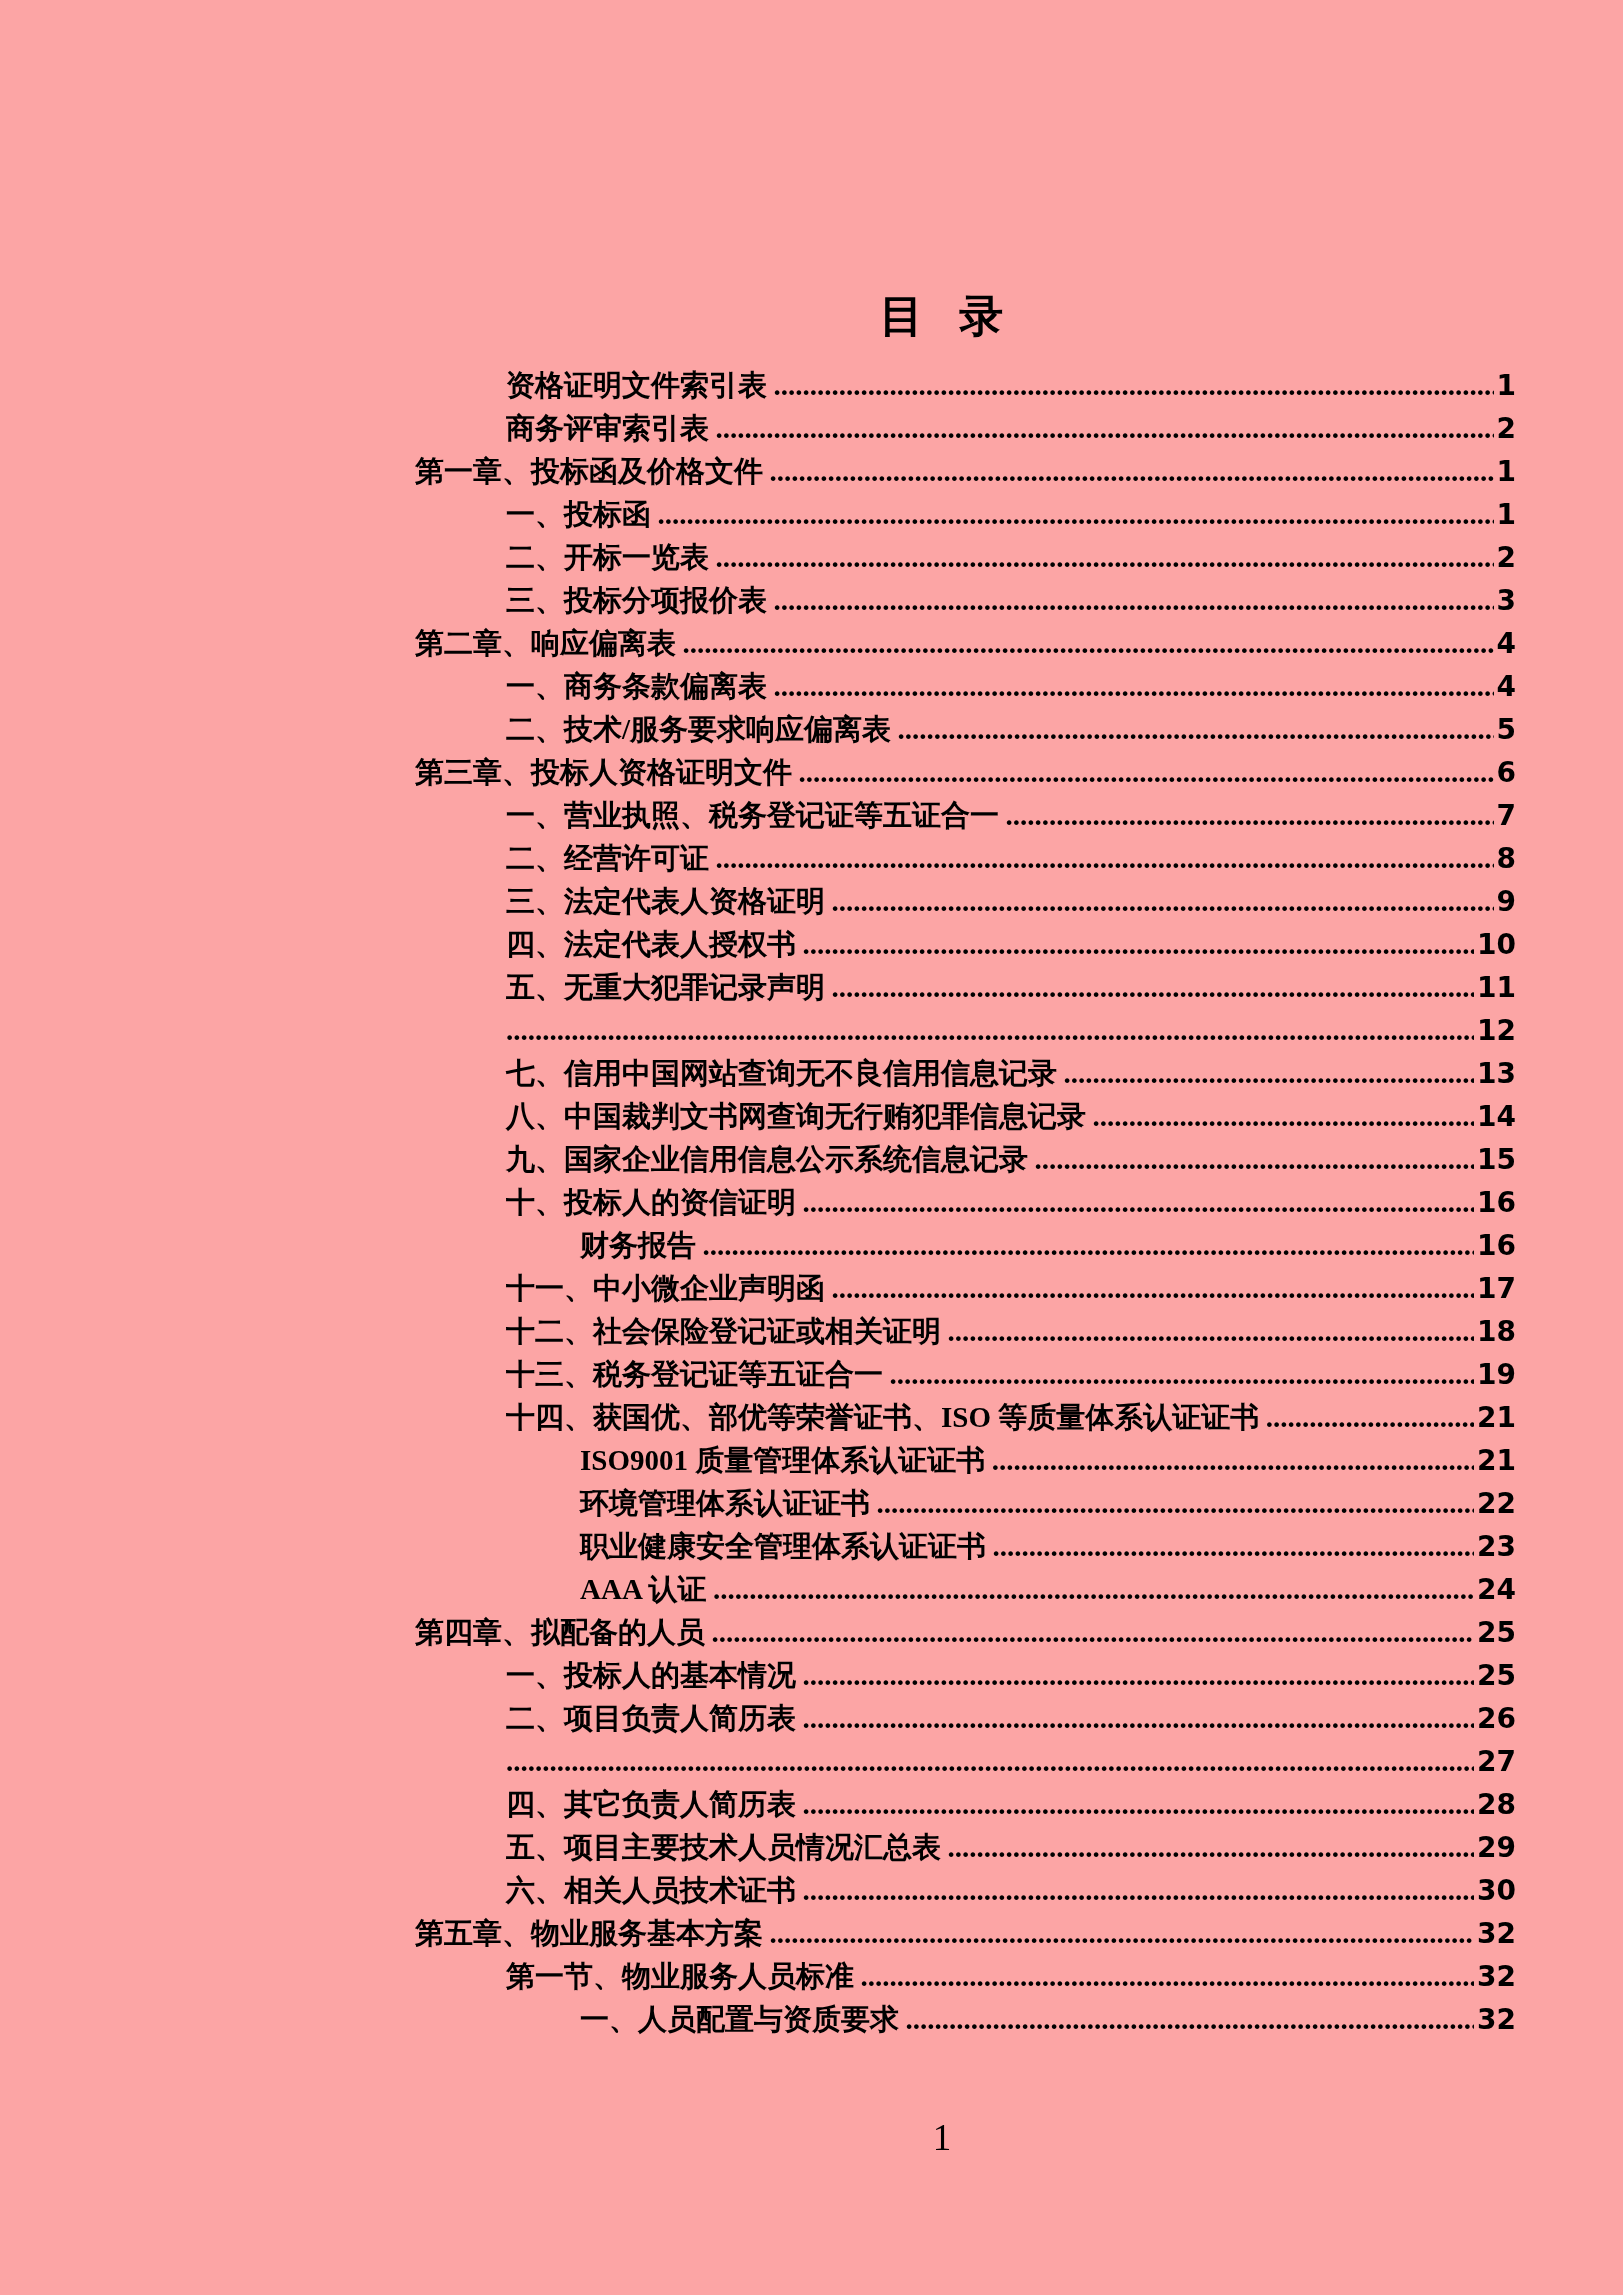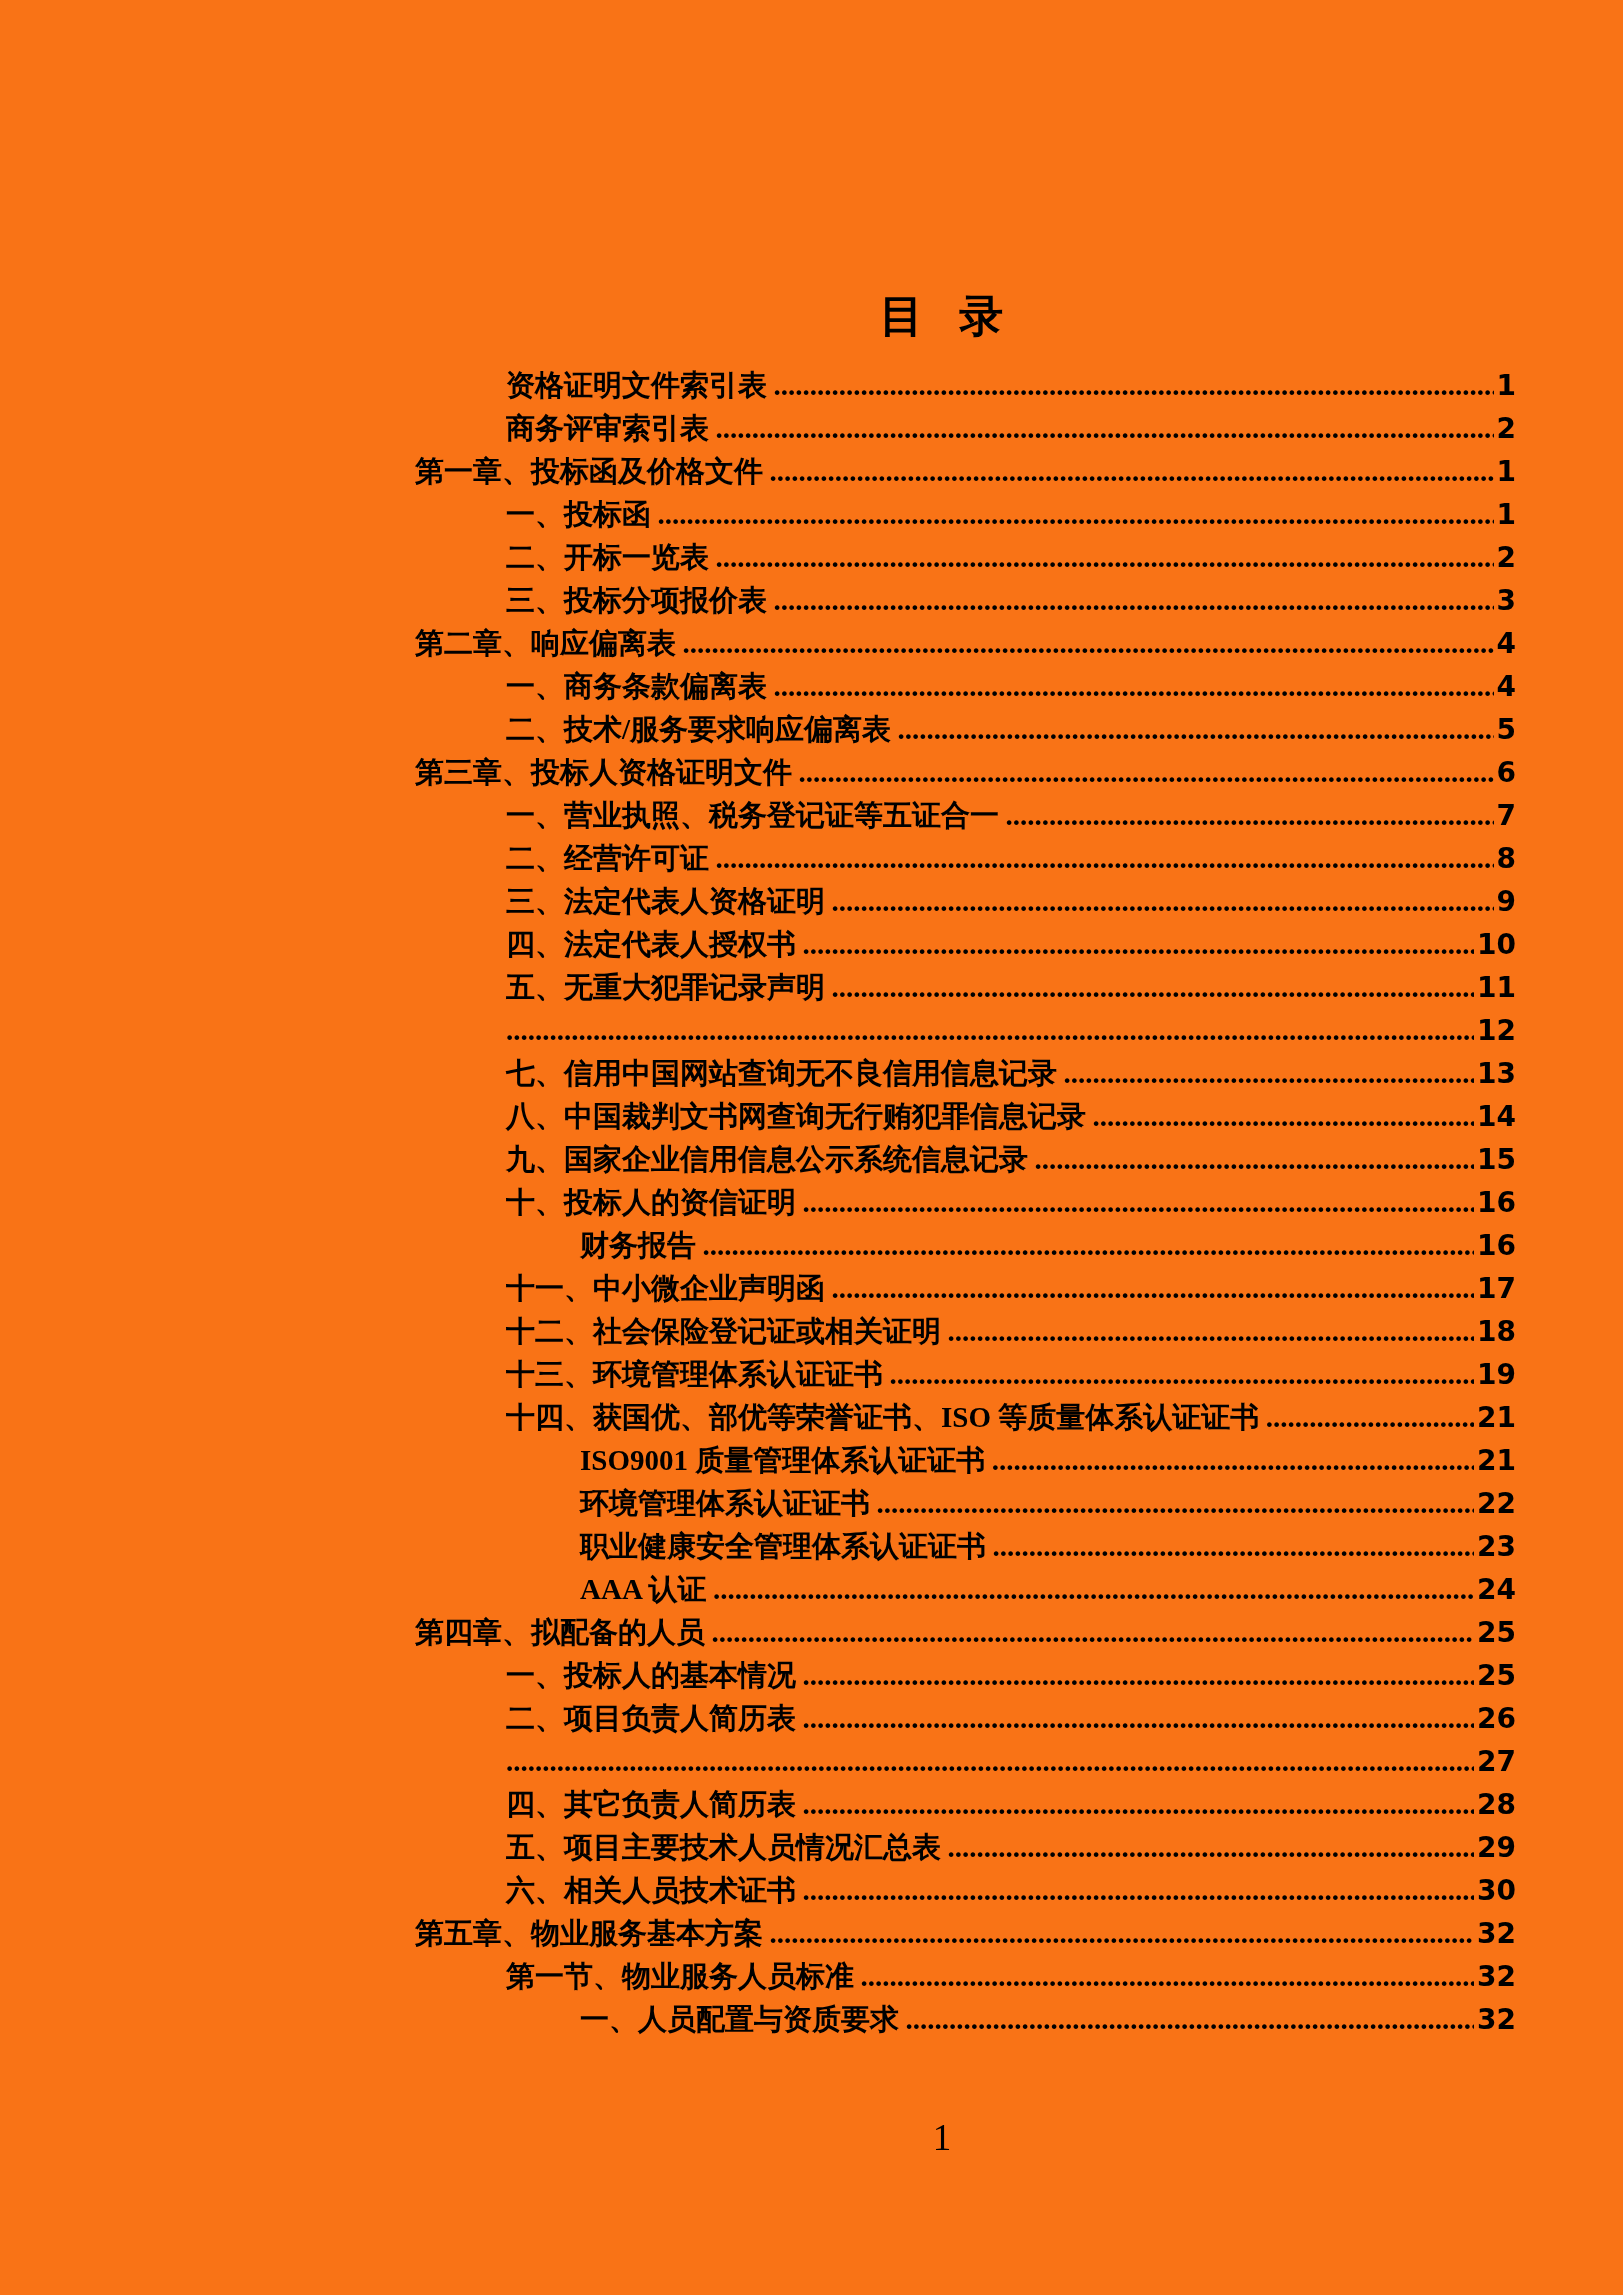--- a/index.html
+++ b/index.html
@@ -1,20 +1,20 @@
 <!DOCTYPE html>
 <html style="font-size:10.5px"><head>
 <meta charset="utf-8">
 <style>
   html, body { margin: 0; padding: 0; background: #e8e8e8; }
   .page {
     position: relative;
     width: 1623px;
     height: 2295px;
-    background: #f97316;
+    background: #fca5a5;
     color: #000000;
     font-family: "Liberation Serif", "DejaVu Serif", serif;
     overflow: hidden;
   }
   .doc-title {
     position: absolute;
     left: 389px;
     top: 291px;
     width: 1106px;
     text-align: center;
@@ -190,21 +190,21 @@
     <span class="toc-label">十一、中小微企业声明函</span>
     <span class="toc-dots"></span>
     <span class="toc-page">17</span>
   </div>
       <div class="toc-row level-1">
     <span class="toc-label">十二、社会保险登记证或相关证明</span>
     <span class="toc-dots"></span>
     <span class="toc-page">18</span>
   </div>
       <div class="toc-row level-1">
-    <span class="toc-label">十三、环境管理体系认证证书</span>
+    <span class="toc-label">十三、税务登记证等五证合一</span>
     <span class="toc-dots"></span>
     <span class="toc-page">19</span>
   </div>
       <div class="toc-row level-1">
     <span class="toc-label">十四、获国优、部优等荣誉证书、ISO 等质量体系认证证书</span>
     <span class="toc-dots"></span>
     <span class="toc-page">21</span>
   </div>
       <div class="toc-row level-2 regular">
     <span class="toc-label">ISO9001 质量管理体系认证证书</span>

